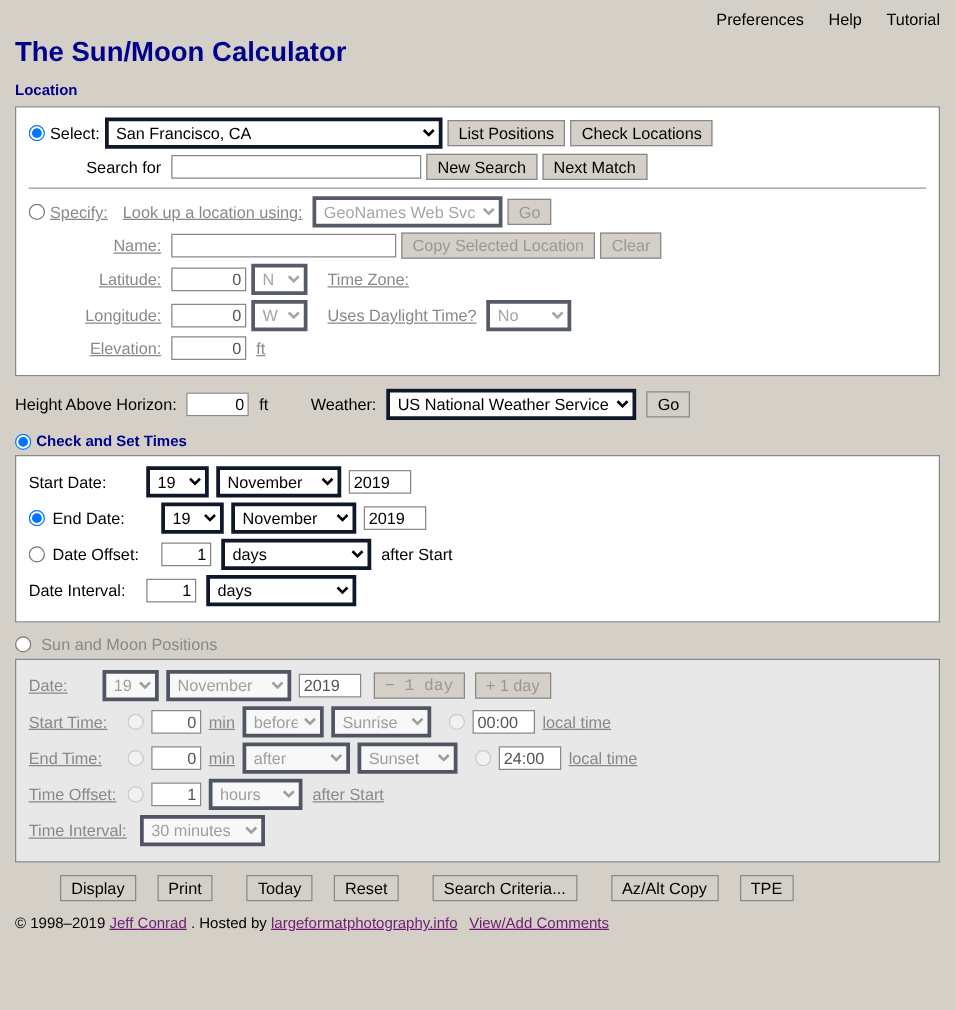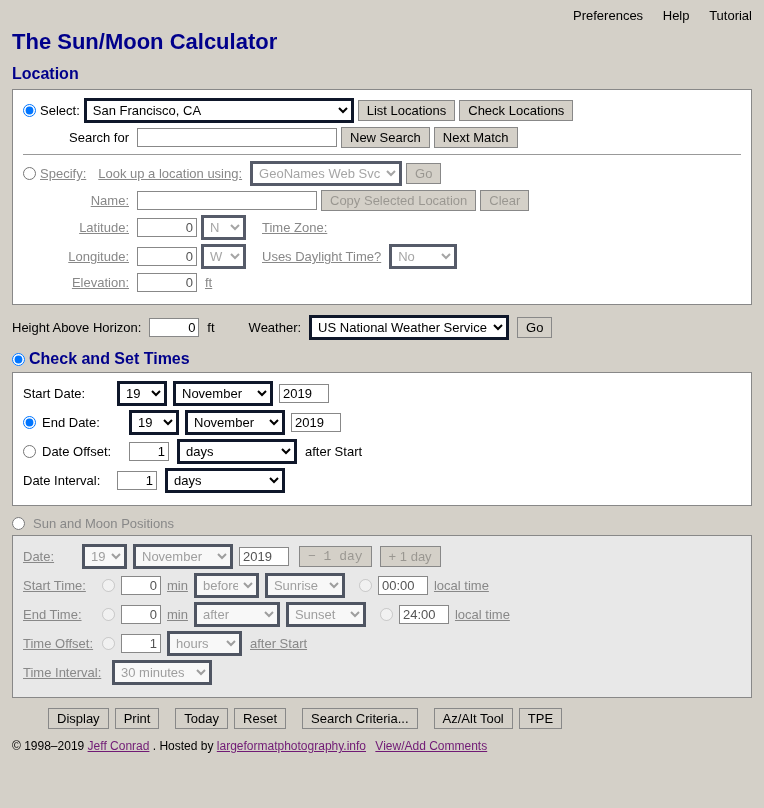--- a/index.html
+++ b/index.html
@@ -22,21 +22,21 @@
     }
     .app-title {
       color: #00008b;
       font-size: 22px;
       font-weight: bold;
       margin-bottom: 10px;
     }
     .section-header {
       color: #00008b;
       font-weight: bold;
-      font-size: 16px;
+      font-size: 12px;
       margin-bottom: 6px;
     }
     .panel {
       background: #fff;
       border: 1px solid #888;
       padding: 8px 10px;
       margin-bottom: 10px;
     }
     .location-panel {}
     label { white-space: nowrap; }
@@ -59,21 +59,21 @@
       padding: 2px 8px;
       cursor: pointer;
     }
     .blue-link { color: #701a75; text-decoration: underline; cursor: pointer; }
     .footer { font-size: 12px; margin-top: 6px; }
     .grid-row { display: flex; align-items: center; gap: 4px; margin-bottom: 4px; }
     .divider { border: none; border-top: 1px solid #999; margin: 6px 0; }
     .rise-set-panel {}
     .sun-moon-panel { background: #e8e8e8; border: 1px solid #888; padding: 8px 10px; margin-bottom: 10px; }
     .disabled { color: #888; text-decoration: underline; }
-    .bottom-buttons { display: flex; gap: 6px; align-items: center; margin-bottom: 10px; flex-wrap: wrap; padding-left: 36px; }
+    .bottom-buttons { display: flex; gap: 17px; align-items: center; margin-bottom: 10px; flex-wrap: wrap; padding-left: 36px; }
   </style>
 </head>
 <body>
 
 <div class="top-nav">
   <a>Preferences</a>
   <a>Help</a>
   <a>Tutorial</a>
 </div>
 
@@ -82,21 +82,21 @@
 <div class="section-header">Location</div>
 
 <div class="panel location-panel">
 
   <div class="grid-row">
     <input type="radio" name="loc-mode" checked="" style="">
     <label>Select:</label>
     <select style="width:270px;">
       <option>San Francisco, CA</option>
     </select>
-    <button>List Locations</button>
+    <button>List Positions</button>
     <button>Check Locations</button>
   </div>
 
   <div class="grid-row">
     <span style="width:110px; text-align:right; padding-right:4px;">Search for</span>
     <input type="text" style="width: 200px;">
     <button>New Search</button>
     <button>Next Match</button>
   </div>
 
@@ -279,21 +279,21 @@
   </div>
 
 </div>
 
 <div class="bottom-buttons">
   <button>Display</button>
   <button>Print</button>
   <button style="margin-left:10px;">Today</button>
   <button>Reset</button>
   <button style="margin-left:10px;">Search Criteria...</button>
-  <button style="margin-left:10px;">Az/Alt Tool</button>
+  <button style="margin-left:10px;">Az/Alt Copy</button>
   <button>TPE</button>
 </div>
 
 <div class="footer">
   <span>© 1998–2019</span>
   <a class="blue-link">Jeff Conrad</a>
   <span>. Hosted by</span>
   <a class="blue-link">largeformatphotography.info</a>
   <a class="blue-link" style="margin-left:6px;">View/Add Comments</a>
 </div>

